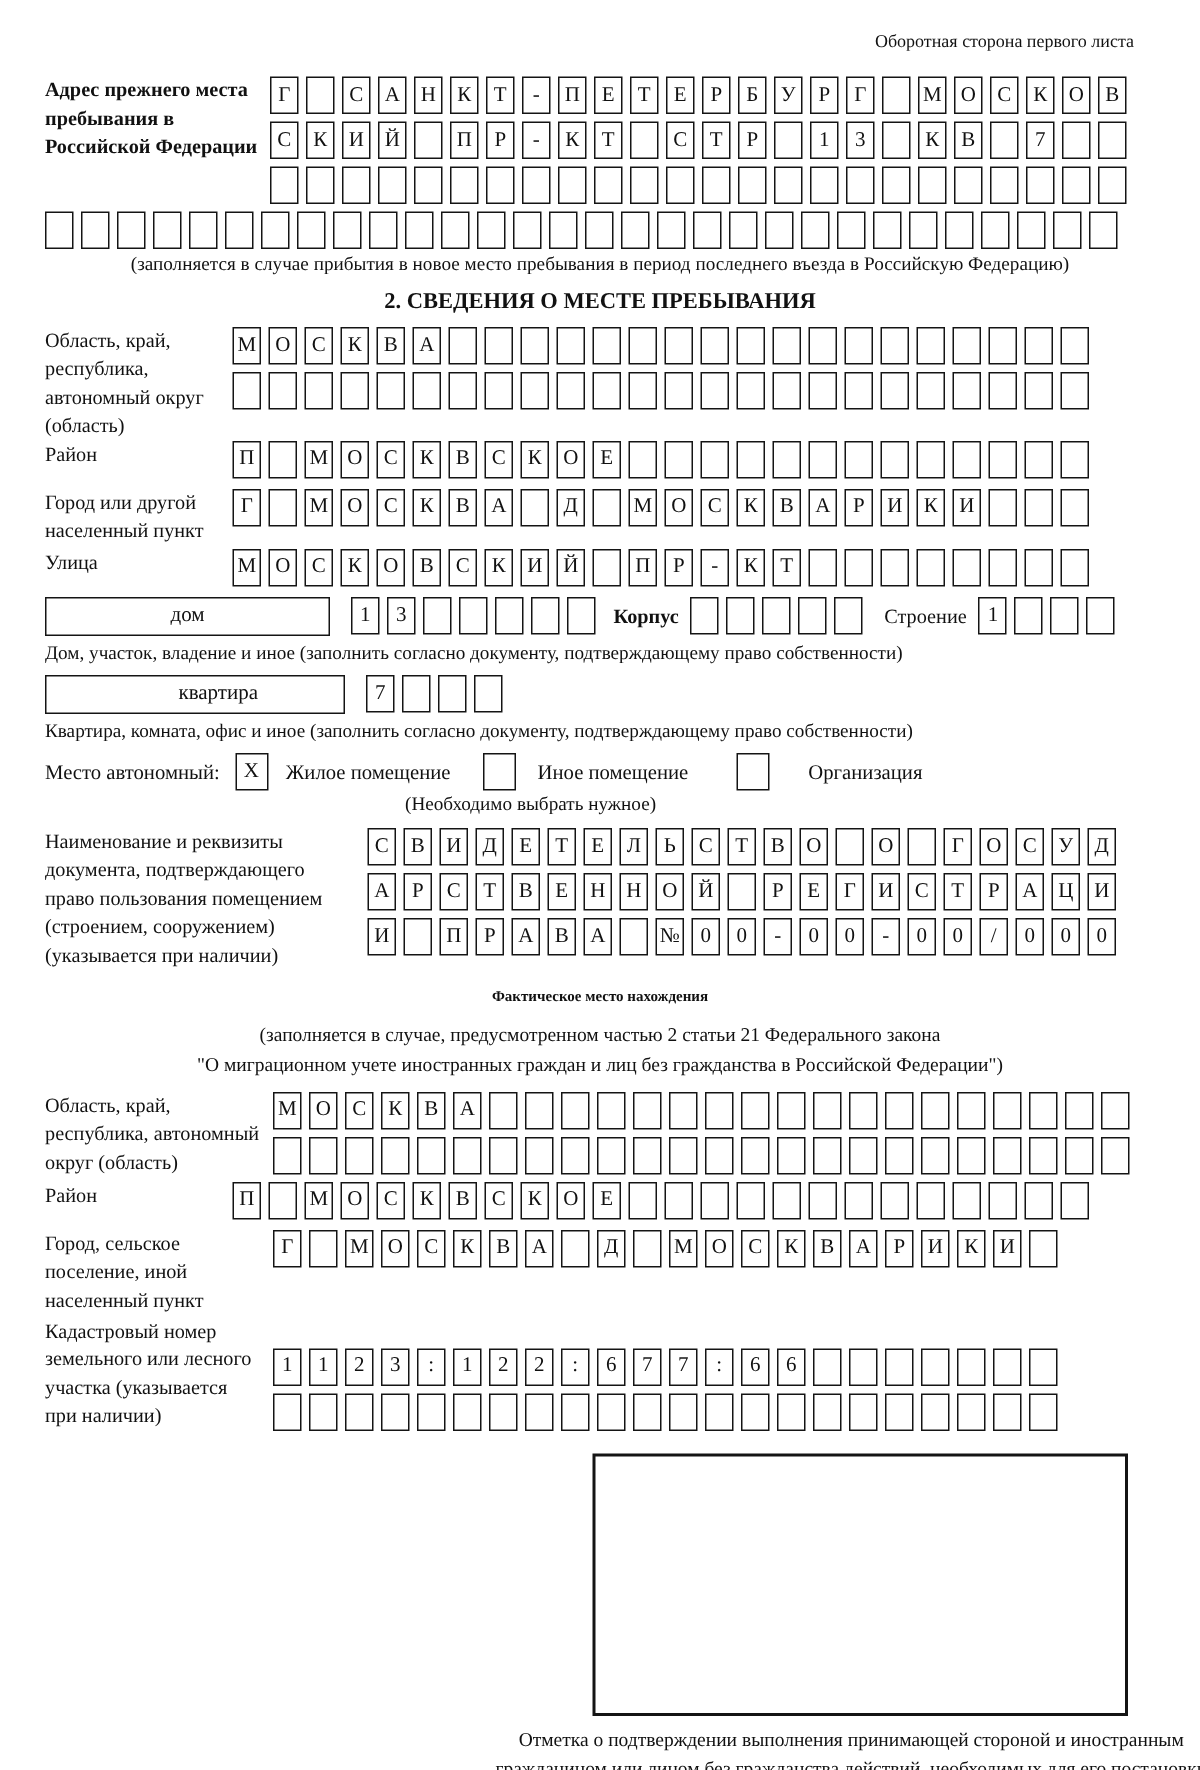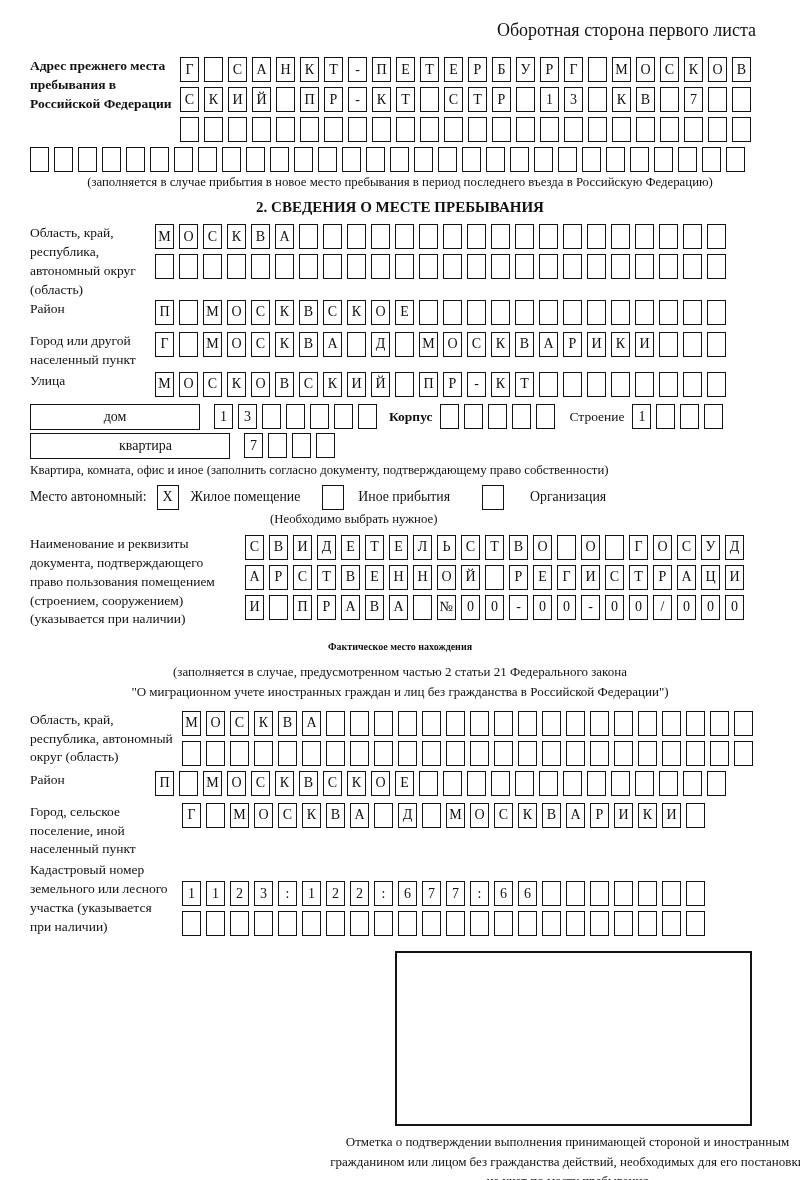--- a/index.html
+++ b/index.html
@@ -4,21 +4,21 @@
 <style>
   * { margin: 0; padding: 0; box-sizing: border-box; }
   html, body { background: #ffffff; }
   body {
     width: 800px; height: 1180px;
     font-family: "Liberation Serif", "DejaVu Serif", serif;
     color: #111; overflow: hidden;
   }
   .page { padding: 20px 30px 0 30px; width: 800px; }
 
-  .hdr { text-align: right; font-size: 18px; margin-bottom: 16px; padding-right: 14px; }
+  .hdr { text-align: right; font-size: 12px; margin-bottom: 16px; padding-right: 14px; }
 
   .frow { display: flex; align-items: flex-start; }
   .lbl { font-size: 13.5px; line-height: 1.4; padding-right: 8px; flex: none; }
   .w150 { width: 150px; font-weight: bold; }
   .w125 { width: 125px; }
   .w152 { width: 152px; }
   .w215 { width: 215px; }
 
   .gridcol { display: flex; flex-direction: column; }
   .grid { display: flex; gap: 5px; margin-bottom: 5px; }
@@ -32,21 +32,21 @@
   .caption { font-size: 12.8px; line-height: 1.35; margin: 1px 0 6px 0; }
   .center { text-align: center; }
 
   .sec-title { text-align: center; font-weight: bold; font-size: 15px; margin: 8px 0 8px 0; }
 
   .mb2 { margin-bottom: 2px; }
   .mb6 { margin-bottom: 6px; }
   .mb8 { margin-bottom: 8px; }
 
   .boxlabel {
-    width: 170px; height: 26px; flex: none;
+    width: 190px; height: 26px; flex: none;
     border: 1.6px solid #141414;
     display: flex; align-items: center; justify-content: center;
     font-size: 14px; margin-right: 14px;
   }
   .inl { font-size: 13.5px; align-self: center; white-space: nowrap; }
   .inline-row { display: flex; align-items: center; margin-bottom: 3px; }
 
   .chk {
     width: 22px; height: 25px; flex: none;
     border: 1.6px solid #141414;
@@ -364,38 +364,39 @@
         <span class="cell"></span>
       </div>
     <span class="inl" style="margin-right:8px;">Строение</span>
     <div class="grid" style="margin-bottom:0;">
         <span class="cell">1</span>
         <span class="cell"></span>
         <span class="cell"></span>
         <span class="cell"></span>
       </div>
   </div>
+  <div class="caption">Дом, участок, владение и иное (заполнить согласно документу, подтверждающему право собственности)</div>
 
   <div class="inline-row">
     <div class="boxlabel" style="width:200px;padding-left:31px;">квартира</div>
     <div class="grid" style="margin-bottom:0;">
         <span class="cell">7</span>
         <span class="cell"></span>
         <span class="cell"></span>
         <span class="cell"></span>
       </div>
   </div>
   <div class="caption">Квартира, комната, офис и иное (заполнить согласно документу, подтверждающему право собственности)</div>
 
   <div class="place-row">
     <span class="plabel" style="margin-right:10px;">Место автономный:</span>
     <span class="chk" style="margin-right:12px;">X</span>
     <span class="plabel" style="margin-right:22px;">Жилое помещение</span>
     <span class="chk" style="margin-right:14px;"></span>
-    <span class="plabel" style="margin-right:32px;">Иное прибытия</span>
+    <span class="plabel" style="margin-right:32px;">Иное помещение</span>
     <span class="chk" style="margin-right:26px;"></span>
     <span class="plabel">Организация</span>
   </div>
   <div class="note">(Необходимо выбрать нужное)</div>
 
   <div class="frow mb6">
     <div class="lbl w215">Наименование и реквизиты документа, подтверждающего право пользования помещением (строением, сооружением) (указывается при наличии)</div>
     <div class="gridcol">
       <div class="grid">
           <span class="cell">С</span>

